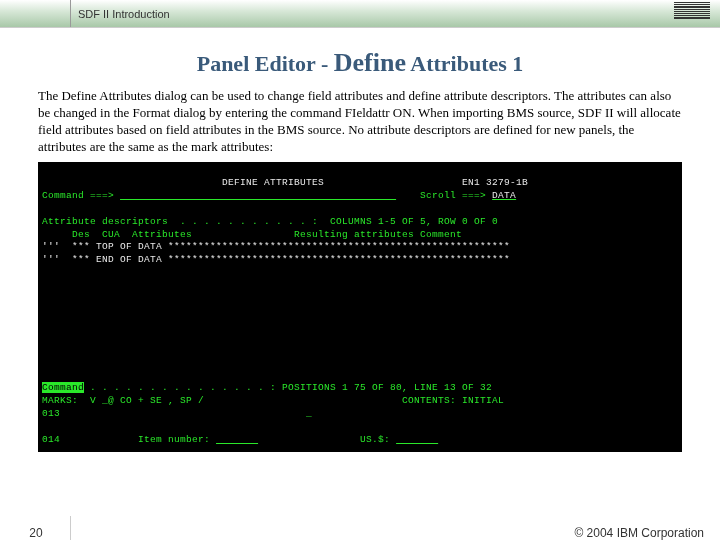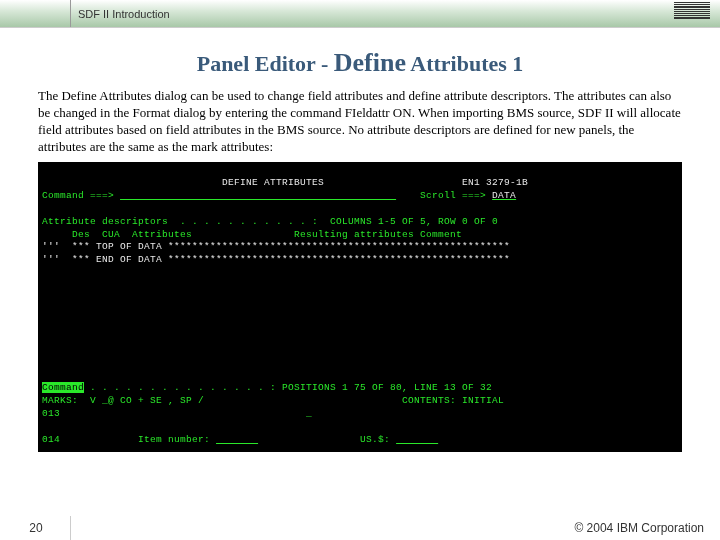--- a/index.html
+++ b/index.html
@@ -80,21 +80,21 @@
   .terminal .c { color: #2ae82a; }
   .terminal .hl { background: #2ae82a; color: #000; }
   .terminal .uline { text-decoration: underline; text-decoration-color: #2ae82a; }
   .footer {
     position: absolute;
     bottom: 0;
     left: 0;
     right: 0;
     height: 24px;
     display: flex;
-    align-items: center;
+    align-items: flex-end;
   }
   .footer .vline {
     position: absolute;
     left: 70px;
     top: 0;
     bottom: 0;
     width: 1px;
     background: #ccc;
   }
   .page-num {

